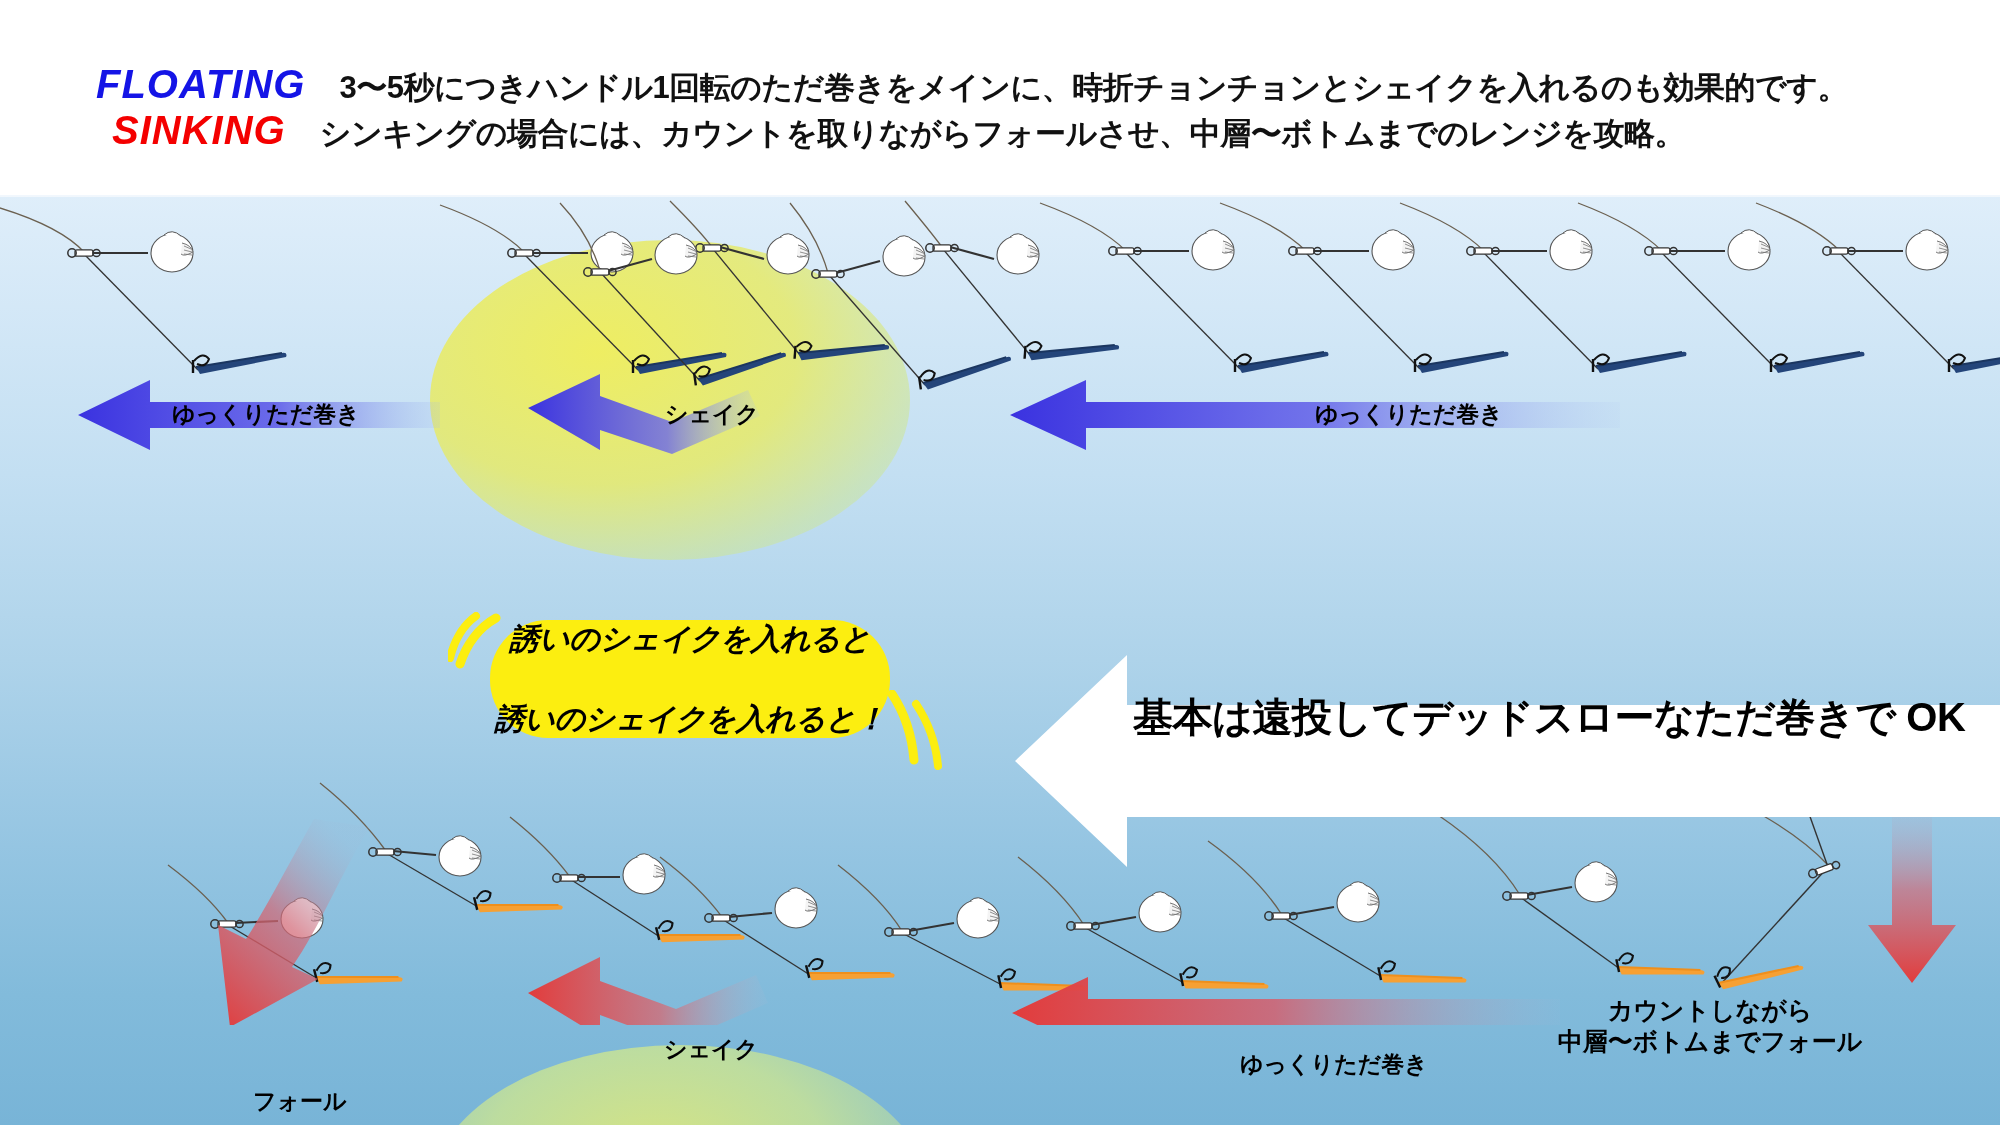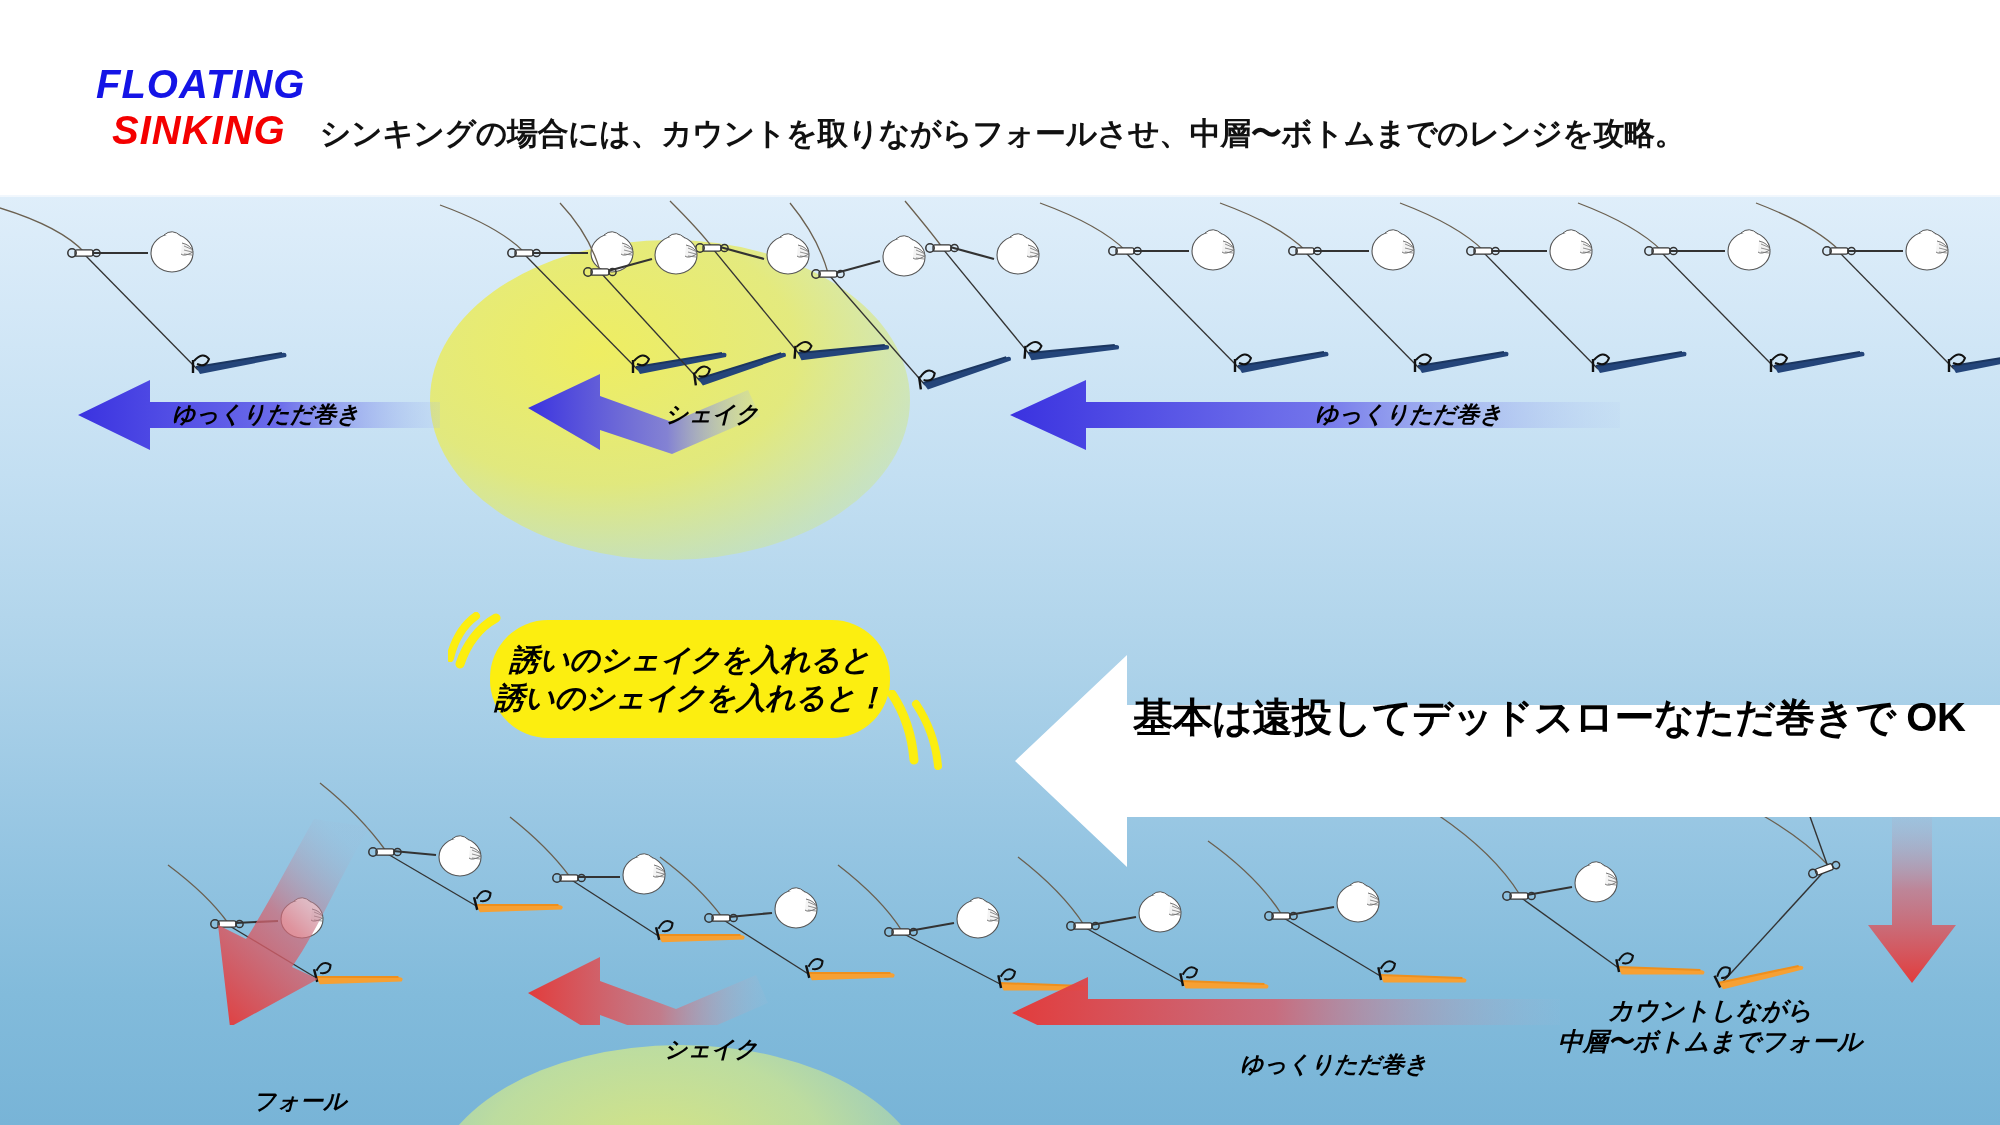--- a/index.html
+++ b/index.html
@@ -110,37 +110,36 @@
   .arrow-wrap { position: absolute; }
 
   
   .lbl {
     position: absolute;
     font-weight: bold;
     color: #000000;
     white-space: nowrap;
     line-height: 1.22;
     z-index: 30;
-    font-style: italic;
   }
   .lbl.sm { font-size: 23px; }
   .lbl.md { font-size: 25px; }
   .lbl.ctr { text-align: center; }
 
   
   .callout {
     position: absolute;
     left: 490px; top: 620px;
     width: 400px; height: 118px;
     background: #fcee10;
     border-radius: 58px;
     display: flex;
     flex-direction: column;
     align-items: center;
-    justify-content: center;
+    justify-content: space-between;
     z-index: 35;
   }
   .callout span {
     font-weight: bold;
     font-style: italic;
     font-size: 30px;
     color: #000;
     line-height: 1.28;
     letter-spacing: -0.5px;
     white-space: nowrap;
@@ -169,20 +168,21 @@
   }
 </style>
 </head>
 <body>
 
 <div id="stage">
 
   <div class="header">
     <div class="hrow r1">
       <div class="tag floating">FLOATING</div>
+      <div class="hdesc">3〜5秒につきハンドル1回転のただ巻きをメインに、時折チョンチョンとシェイクを入れるのも効果的です。</div>
     </div>
     <div class="hrow r2">
       <div class="tag sinking">SINKING</div>
       <div class="hdesc">シンキングの場合には、カウントを取りながらフォールさせ、中層〜ボトムまでのレンジを攻略。</div>
     </div>
   </div>
 
   <div class="water">
     <div class="surface-line"></div>
     <div class="hl top"></div>

